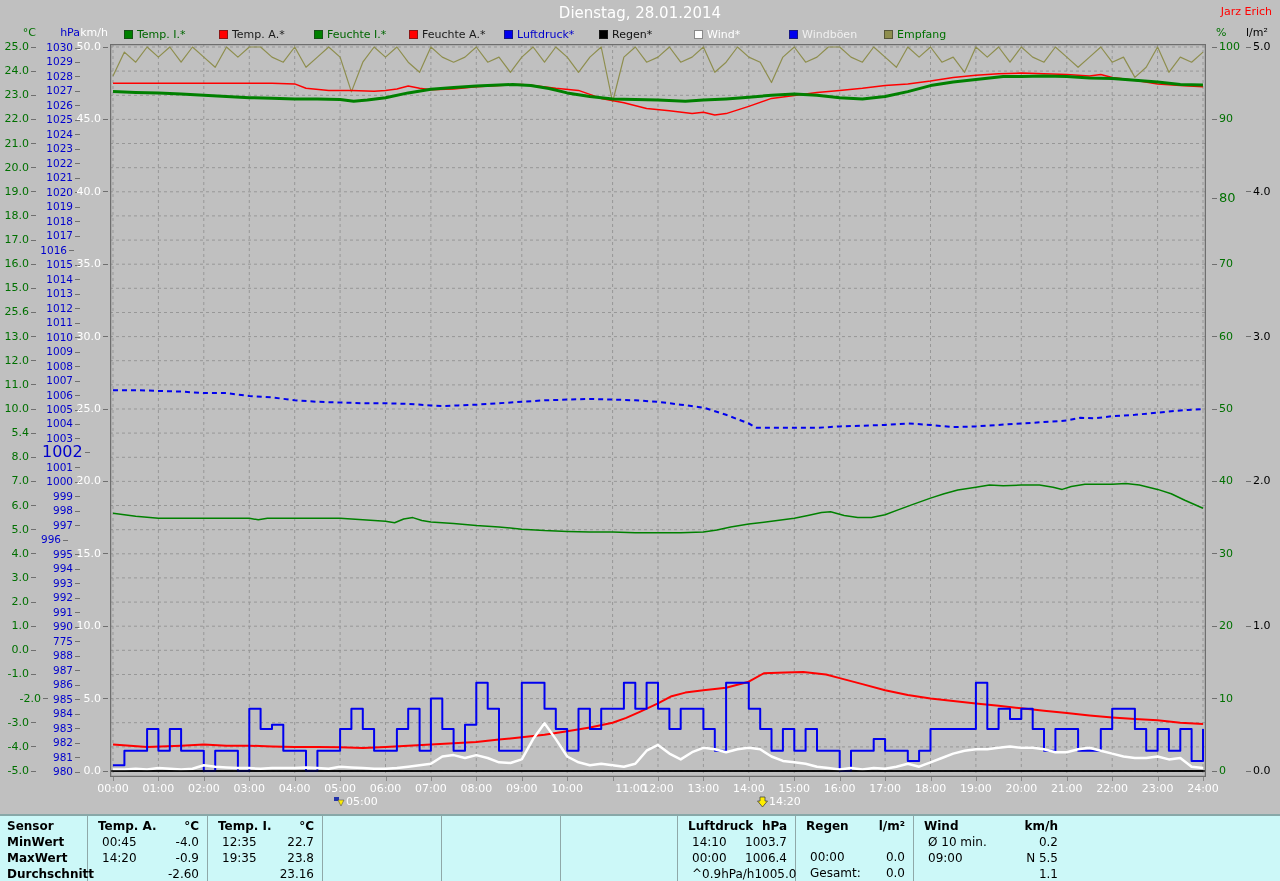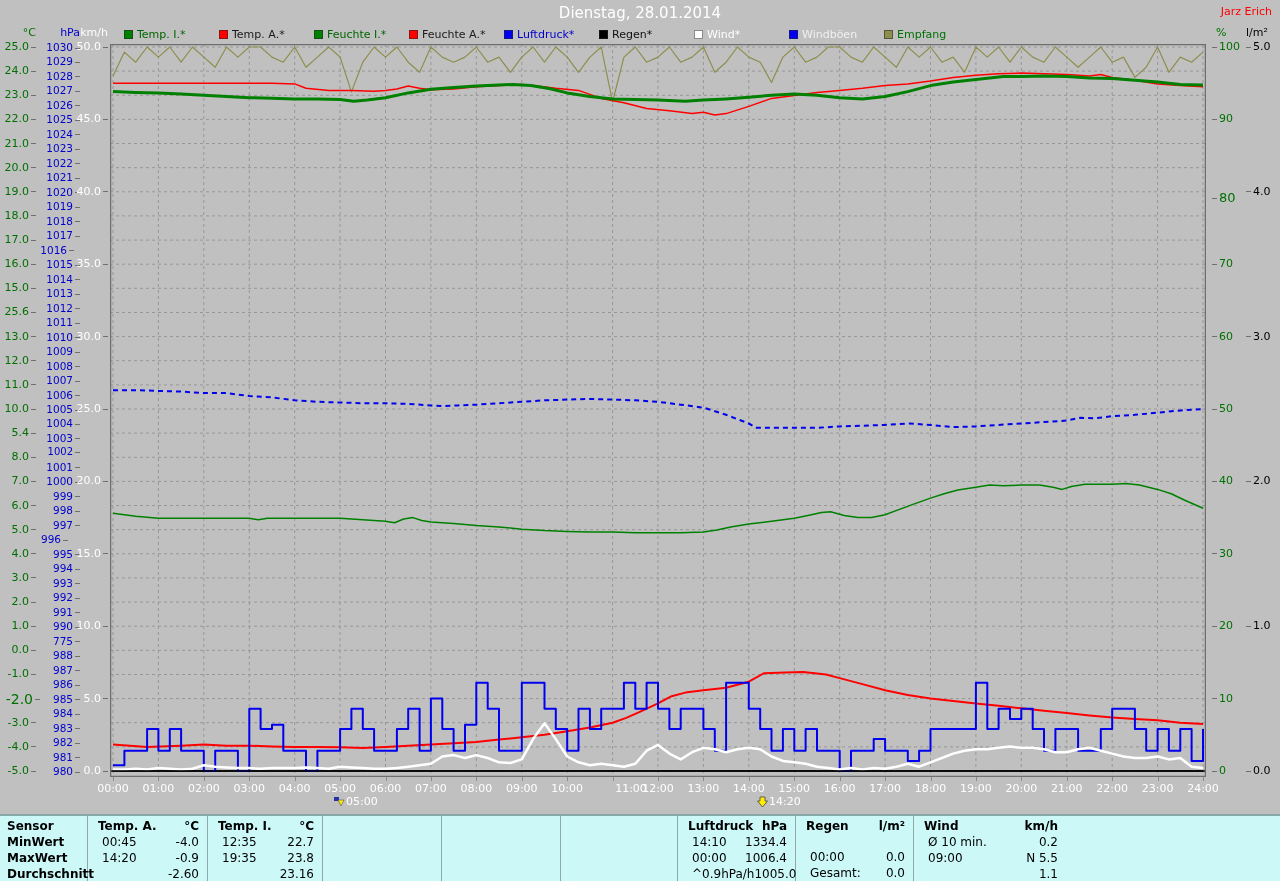--- a/index.html
+++ b/index.html
@@ -107,21 +107,21 @@
       <div class="alabel left" style="left: 0px; width: 36px; top: 451.267px; font-size: 11px; color: rgb(0, 112, 0);">8.0</div>
       <div class="alabel left" style="left: 0px; width: 36px; top: 475.4px; font-size: 11px; color: rgb(0, 112, 0);">7.0</div>
       <div class="alabel left" style="left: 0px; width: 36px; top: 499.533px; font-size: 11px; color: rgb(0, 112, 0);">6.0</div>
       <div class="alabel left" style="left: 0px; width: 36px; top: 523.667px; font-size: 11px; color: rgb(0, 112, 0);">5.0</div>
       <div class="alabel left" style="left: 0px; width: 36px; top: 547.8px; font-size: 11px; color: rgb(0, 112, 0);">4.0</div>
       <div class="alabel left" style="left: 0px; width: 36px; top: 571.933px; font-size: 11px; color: rgb(0, 112, 0);">3.0</div>
       <div class="alabel left" style="left: 0px; width: 36px; top: 596.067px; font-size: 11px; color: rgb(0, 112, 0);">2.0</div>
       <div class="alabel left" style="left: 0px; width: 36px; top: 620.2px; font-size: 11px; color: rgb(0, 112, 0);">1.0</div>
       <div class="alabel left" style="left: 0px; width: 36px; top: 644.333px; font-size: 11px; color: rgb(0, 112, 0);">0.0</div>
       <div class="alabel left" style="left: 0px; width: 36px; top: 668.467px; font-size: 11px; color: rgb(0, 112, 0);">-1.0</div>
-      <div class="alabel left" style="left: 4px; width: 36px; top: 692.6px; font-size: 14px; color: rgb(0, 112, 0);">-2.0</div>
+      <div class="alabel left" style="left: 12px; width: 36px; top: 692.6px; font-size: 11px; color: rgb(0, 112, 0);">-2.0</div>
       <div class="alabel left" style="left: 0px; width: 36px; top: 716.733px; font-size: 11px; color: rgb(0, 112, 0);">-3.0</div>
       <div class="alabel left" style="left: 0px; width: 36px; top: 740.867px; font-size: 11px; color: rgb(0, 112, 0);">-4.0</div>
       <div class="alabel left" style="left: 0px; width: 36px; top: 765px; font-size: 11px; color: rgb(0, 112, 0);">-5.0</div>
       <div class="alabel left" style="left: 42px; width: 38px; top: 41px; font-size: 10.5px; color: rgb(0, 0, 204);">1030</div>
       <div class="alabel left" style="left: 42px; width: 38px; top: 55.48px; font-size: 10.5px; color: rgb(0, 0, 204);">1029</div>
       <div class="alabel left" style="left: 42px; width: 38px; top: 69.96px; font-size: 10.5px; color: rgb(0, 0, 204);">1028</div>
       <div class="alabel left" style="left: 42px; width: 38px; top: 84.44px; font-size: 10.5px; color: rgb(0, 0, 204);">1027</div>
       <div class="alabel left" style="left: 42px; width: 38px; top: 98.92px; font-size: 10.5px; color: rgb(0, 0, 204);">1026</div>
       <div class="alabel left" style="left: 42px; width: 38px; top: 113.4px; font-size: 10.5px; color: rgb(0, 0, 204);">1025</div>
       <div class="alabel left" style="left: 42px; width: 38px; top: 127.88px; font-size: 10.5px; color: rgb(0, 0, 204);">1024</div>
@@ -139,21 +139,21 @@
       <div class="alabel left" style="left: 42px; width: 38px; top: 301.64px; font-size: 10.5px; color: rgb(0, 0, 204);">1012</div>
       <div class="alabel left" style="left: 42px; width: 38px; top: 316.12px; font-size: 10.5px; color: rgb(0, 0, 204);">1011</div>
       <div class="alabel left" style="left: 42px; width: 38px; top: 330.6px; font-size: 10.5px; color: rgb(0, 0, 204);">1010</div>
       <div class="alabel left" style="left: 42px; width: 38px; top: 345.08px; font-size: 10.5px; color: rgb(0, 0, 204);">1009</div>
       <div class="alabel left" style="left: 42px; width: 38px; top: 359.56px; font-size: 10.5px; color: rgb(0, 0, 204);">1008</div>
       <div class="alabel left" style="left: 42px; width: 38px; top: 374.04px; font-size: 10.5px; color: rgb(0, 0, 204);">1007</div>
       <div class="alabel left" style="left: 42px; width: 38px; top: 388.52px; font-size: 10.5px; color: rgb(0, 0, 204);">1006</div>
       <div class="alabel left" style="left: 42px; width: 38px; top: 403px; font-size: 10.5px; color: rgb(0, 0, 204);">1005</div>
       <div class="alabel left" style="left: 42px; width: 38px; top: 417.48px; font-size: 10.5px; color: rgb(0, 0, 204);">1004</div>
       <div class="alabel left" style="left: 42px; width: 38px; top: 431.96px; font-size: 10.5px; color: rgb(0, 0, 204);">1003</div>
-      <div class="alabel left" style="left: 42px; width: 38px; top: 446.44px; font-size: 10px; color: rgb(0, 0, 204);">1002</div>
+      <div class="alabel left" style="left: 42px; width: 38px; top: 446.44px; font-size: 16px; color: rgb(0, 0, 204);">1002</div>
       <div class="alabel left" style="left: 42px; width: 38px; top: 460.92px; font-size: 10.5px; color: rgb(0, 0, 204);">1001</div>
       <div class="alabel left" style="left: 42px; width: 38px; top: 475.4px; font-size: 10.5px; color: rgb(0, 0, 204);">1000</div>
       <div class="alabel left" style="left: 42px; width: 38px; top: 489.88px; font-size: 10.5px; color: rgb(0, 0, 204);">999</div>
       <div class="alabel left" style="left: 42px; width: 38px; top: 504.36px; font-size: 10.5px; color: rgb(0, 0, 204);">998</div>
       <div class="alabel left" style="left: 42px; width: 38px; top: 518.84px; font-size: 10.5px; color: rgb(0, 0, 204);">997</div>
       <div class="alabel left" style="left: 30px; width: 38px; top: 533.32px; font-size: 10.5px; color: rgb(0, 0, 204);">996</div>
       <div class="alabel left" style="left: 42px; width: 38px; top: 547.8px; font-size: 10.5px; color: rgb(0, 0, 204);">995</div>
       <div class="alabel left" style="left: 42px; width: 38px; top: 562.28px; font-size: 10.5px; color: rgb(0, 0, 204);">994</div>
       <div class="alabel left" style="left: 42px; width: 38px; top: 576.76px; font-size: 10.5px; color: rgb(0, 0, 204);">993</div>
       <div class="alabel left" style="left: 42px; width: 38px; top: 591.24px; font-size: 10.5px; color: rgb(0, 0, 204);">992</div>
@@ -436,21 +436,21 @@
           <span class="cv"></span>
         </div>
       </div>
       <div class="tcol" style="width: 118px;">
         <div class="tcell hdr">
           <span>Luftdruck</span>
           <span class="cv">hPa</span>
         </div>
         <div class="tcell">
           <span>14:10</span>
-          <span class="cv">1334.4</span>
+          <span class="cv">1003.7</span>
         </div>
         <div class="tcell">
           <span>00:00</span>
           <span class="cv">1006.4</span>
         </div>
         <div class="tcell">
           <span>^0.9hPa/h</span>
           <span class="cv">1005.0</span>
         </div>
       </div>

